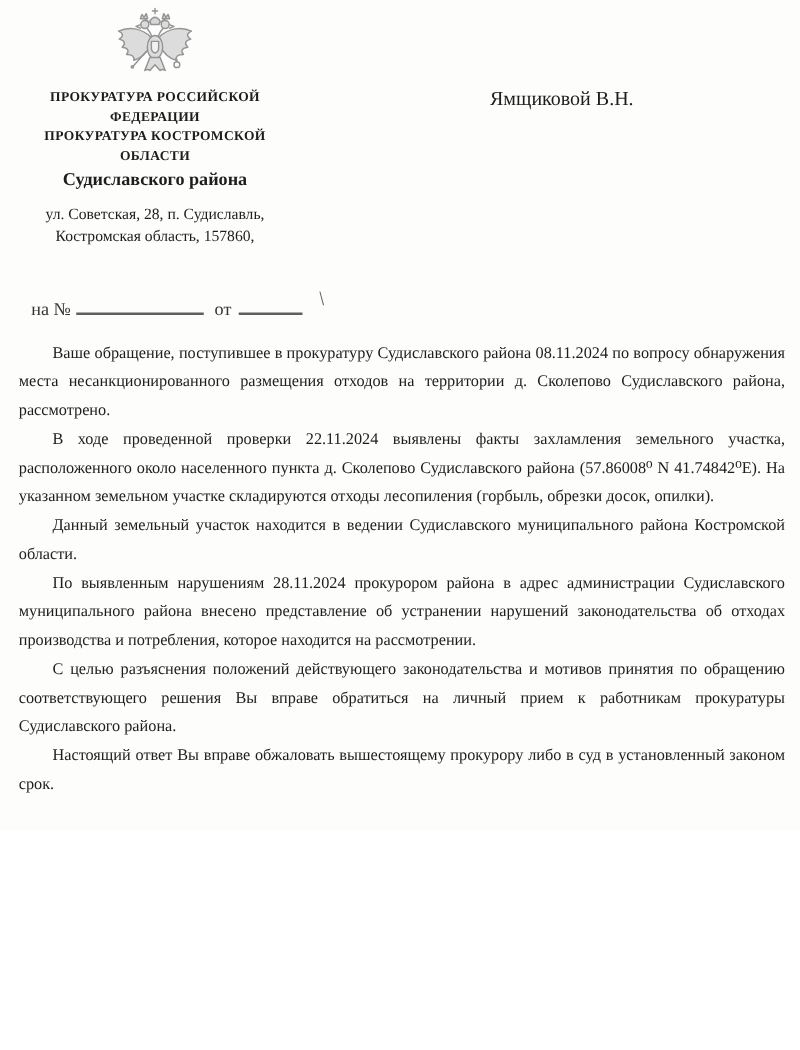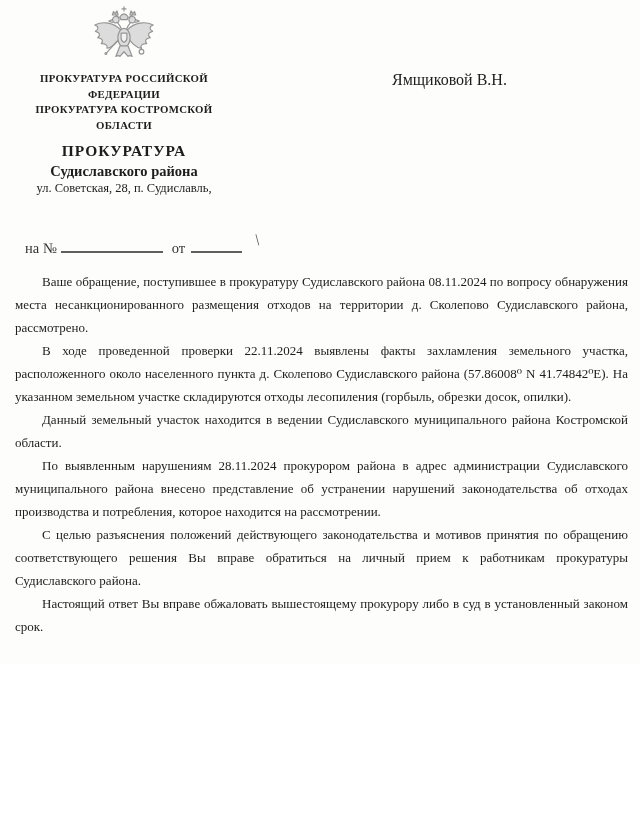--- a/index.html
+++ b/index.html
@@ -13,21 +13,21 @@
   }
   
   .emblem{position:absolute;left:89px;top:5px;width:70px;height:62px;}
   .head-col{
     position:absolute;left:15px;top:71px;width:218px;
     text-align:center;
   }
   .org-line{font-weight:bold;font-size:10.8px;line-height:15.5px;letter-spacing:.3px;}
   .office1{font-weight:bold;font-size:15.5px;letter-spacing:1px;margin-top:9px;}
   .office2{font-weight:bold;font-size:14.5px;margin-top:3px;}
-  .addr{font-size:12.5px;line-height:17.5px;}
+  .addr{margin-top:10px;font-size:12.5px;line-height:17.5px;}
   
   .addressee{position:absolute;left:392px;top:71px;font-size:16px;}
   
   .refline{position:absolute;left:25px;top:239px;font-size:14.5px;color:#333;white-space:nowrap;}
   .rule{display:inline-block;height:11px;border-bottom:2px solid #5f5f5f;vertical-align:baseline;}
   .rule1{width:102px;margin-left:4px;}
   .rule2{width:51px;margin-left:6px;}
   .ref-infix{margin-left:9px;}
   .tickmark{display:inline-block;margin-left:13px;position:relative;top:-8px;color:#555;font-size:16px;transform:rotate(4deg);}
   
@@ -77,24 +77,24 @@
         <circle cx="29" cy="83" r="1.6"></circle>
         <circle cx="90" cy="80" r="4"></circle>
         <path d="M90 76 v-3"></path>
       </g>
     </svg>
   </div>
 
   <div class="head-col">
     <div class="org-line">ПРОКУРАТУРА РОССИЙСКОЙ ФЕДЕРАЦИИ</div>
     <div class="org-line">ПРОКУРАТУРА КОСТРОМСКОЙ ОБЛАСТИ</div>
-    <div class="office1">ПРОКУРАТУРА</div>
     <div class="office2">Судиславского района</div>
     <div class="addr">
       <div>ул. Советская, 28, п. Судиславль,</div>
+      <div>Костромская область, 157860,</div>
     </div>
   </div>
 
   <div class="addressee">Ямщиковой В.Н.</div>
 
   <div class="refline">
     <span>на №</span><span class="rule rule1"></span><span class="ref-infix">от</span><span class="rule rule2"></span><span class="tickmark">\</span>
   </div>
 
   <div class="body-text">

